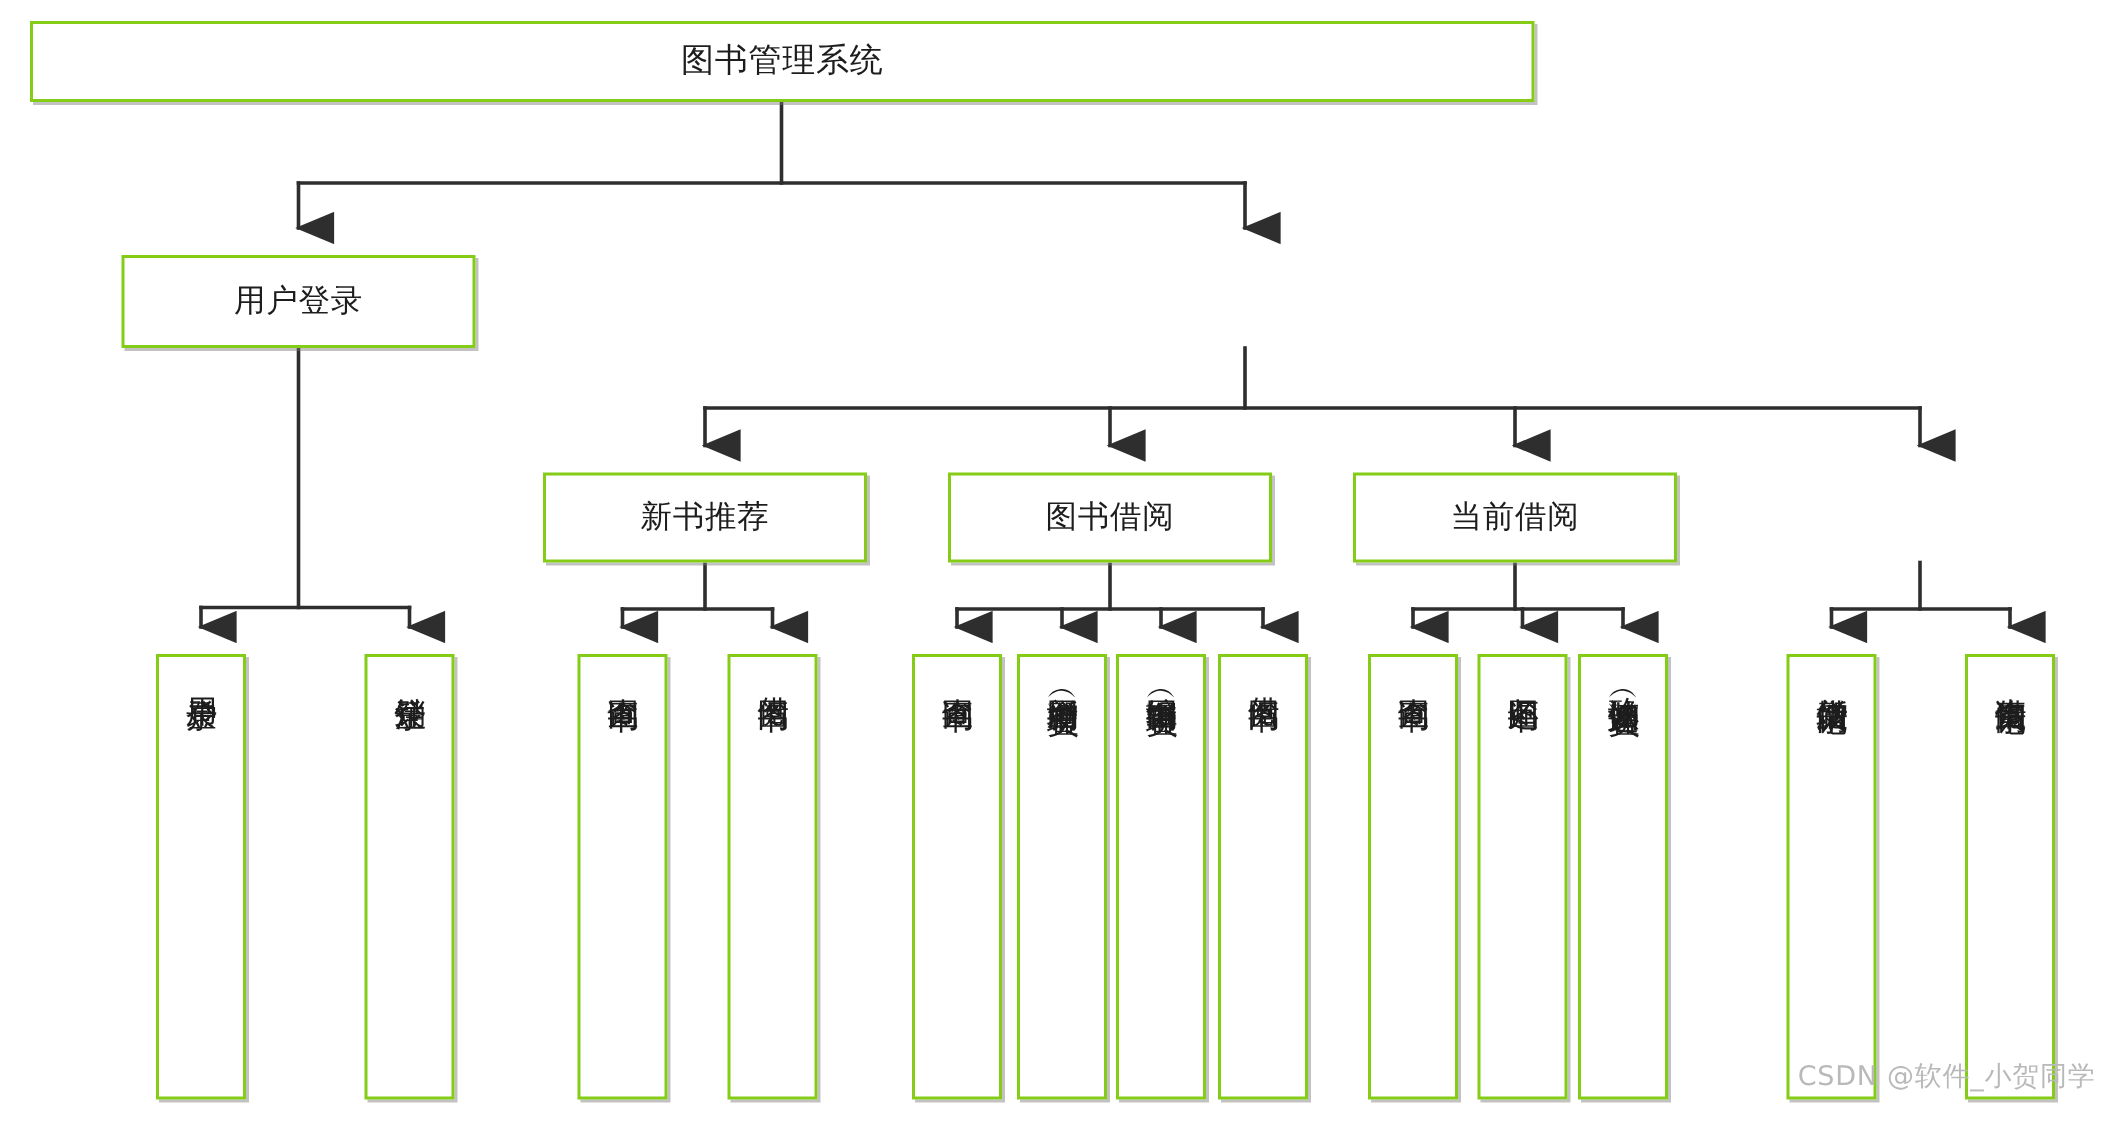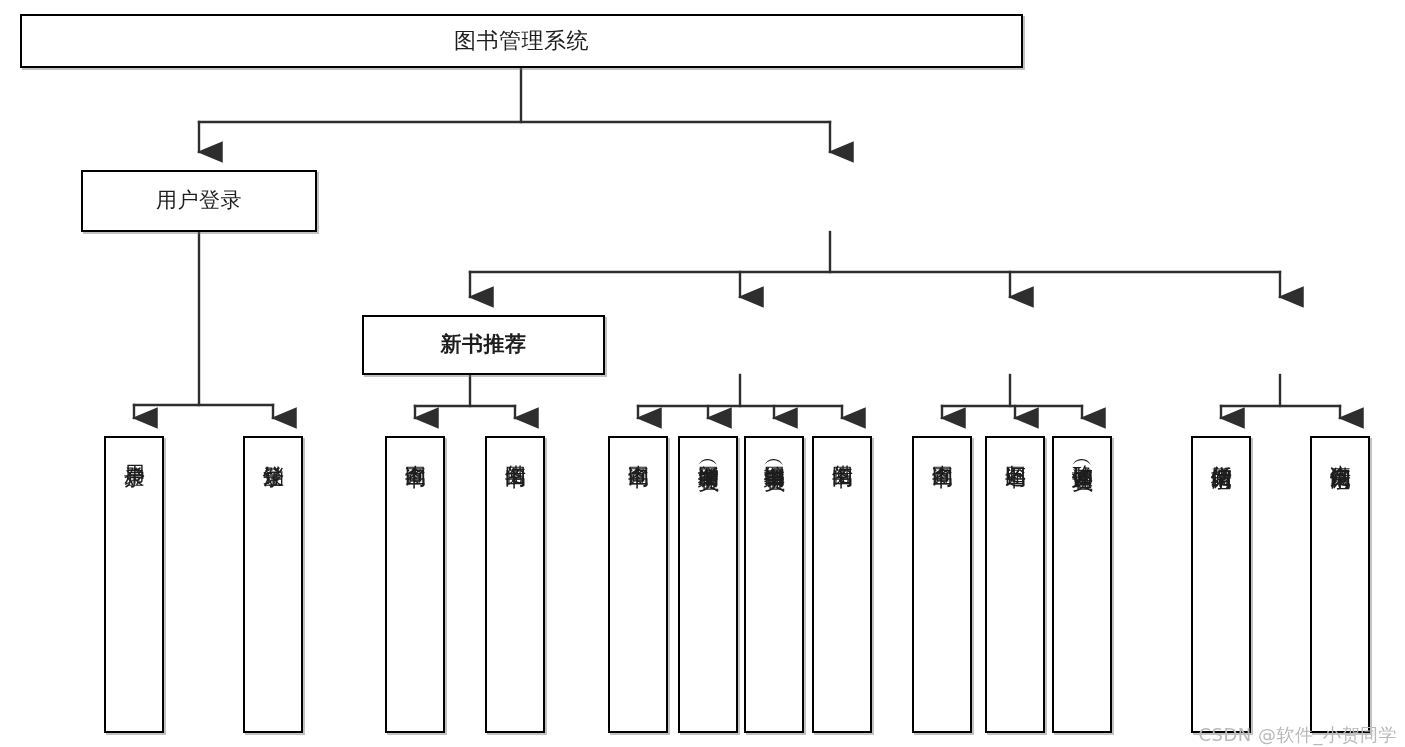--- a/index.html
+++ b/index.html
@@ -22,21 +22,21 @@
     left: 0;
     top: 0;
     width: 1405px;
     height: 747px;
     pointer-events: none;
   }
   .node {
     position: absolute;
     box-sizing: border-box;
     background: #ffffff;
-    border: 2px solid #000000;
+    border: 2px solid #84cc16;
     box-shadow: 2px 2px 0 rgba(120,120,120,0.45);
     display: flex;
     align-items: center;
     justify-content: center;
     color: #1d1d1d;
   }
   .node .label {
     display: block;
     text-align: center;
     line-height: 1.22;
@@ -54,21 +54,21 @@
     writing-mode: vertical-rl;
     text-orientation: upright;
     font-size: 21px;
     line-height: 1.28;
     letter-spacing: 1px;
     white-space: pre;
   }
   .watermark {
     position: absolute;
     right: 8px;
-    bottom: 0;
+    bottom: 18px;
     font-size: 18px;
     color: #b9b9b9;
     letter-spacing: 0.5px;
     white-space: nowrap;
     font-family: "DejaVu Sans", "Liberation Sans", sans-serif;
   }
 </style>
 </head>
 <body>
 
@@ -127,22 +127,28 @@
   </svg>
 
   <div class="node root" style="left:20px; top:14px; width:1003px; height:54px;">
     <span class="label">图书管理系统</span>
   </div>
 
   <div class="node l1" style="left:81px; top:170px; width:236px; height:62px;">
     <span class="label">用户登录</span>
   </div>
 
-  <div class="node l2" style="left:362px; top:315px; width:243px; height:60px;font-weight:bold;">
+  <div class="node l2" style="left:362px; top:315px; width:216px; height:60px;">
     <span class="label">新书推荐</span>
+  </div>
+  <div class="node l2" style="left:632px; top:315px; width:216px; height:60px;">
+    <span class="label">图书借阅</span>
+  </div>
+  <div class="node l2" style="left:902px; top:315px; width:216px; height:60px;">
+    <span class="label">当前借阅</span>
   </div>
 
   <div class="node leaf" style="left:104px; top:436px; width:60px; height:297px;">
     <span class="label">用户登录</span>
   </div>
   <div class="node leaf" style="left:243px; top:436px; width:60px; height:297px;">
     <span class="label">注销登录</span>
   </div>
   <div class="node leaf" style="left:385px; top:436px; width:60px; height:297px;">
     <span class="label">查询图书</span>

